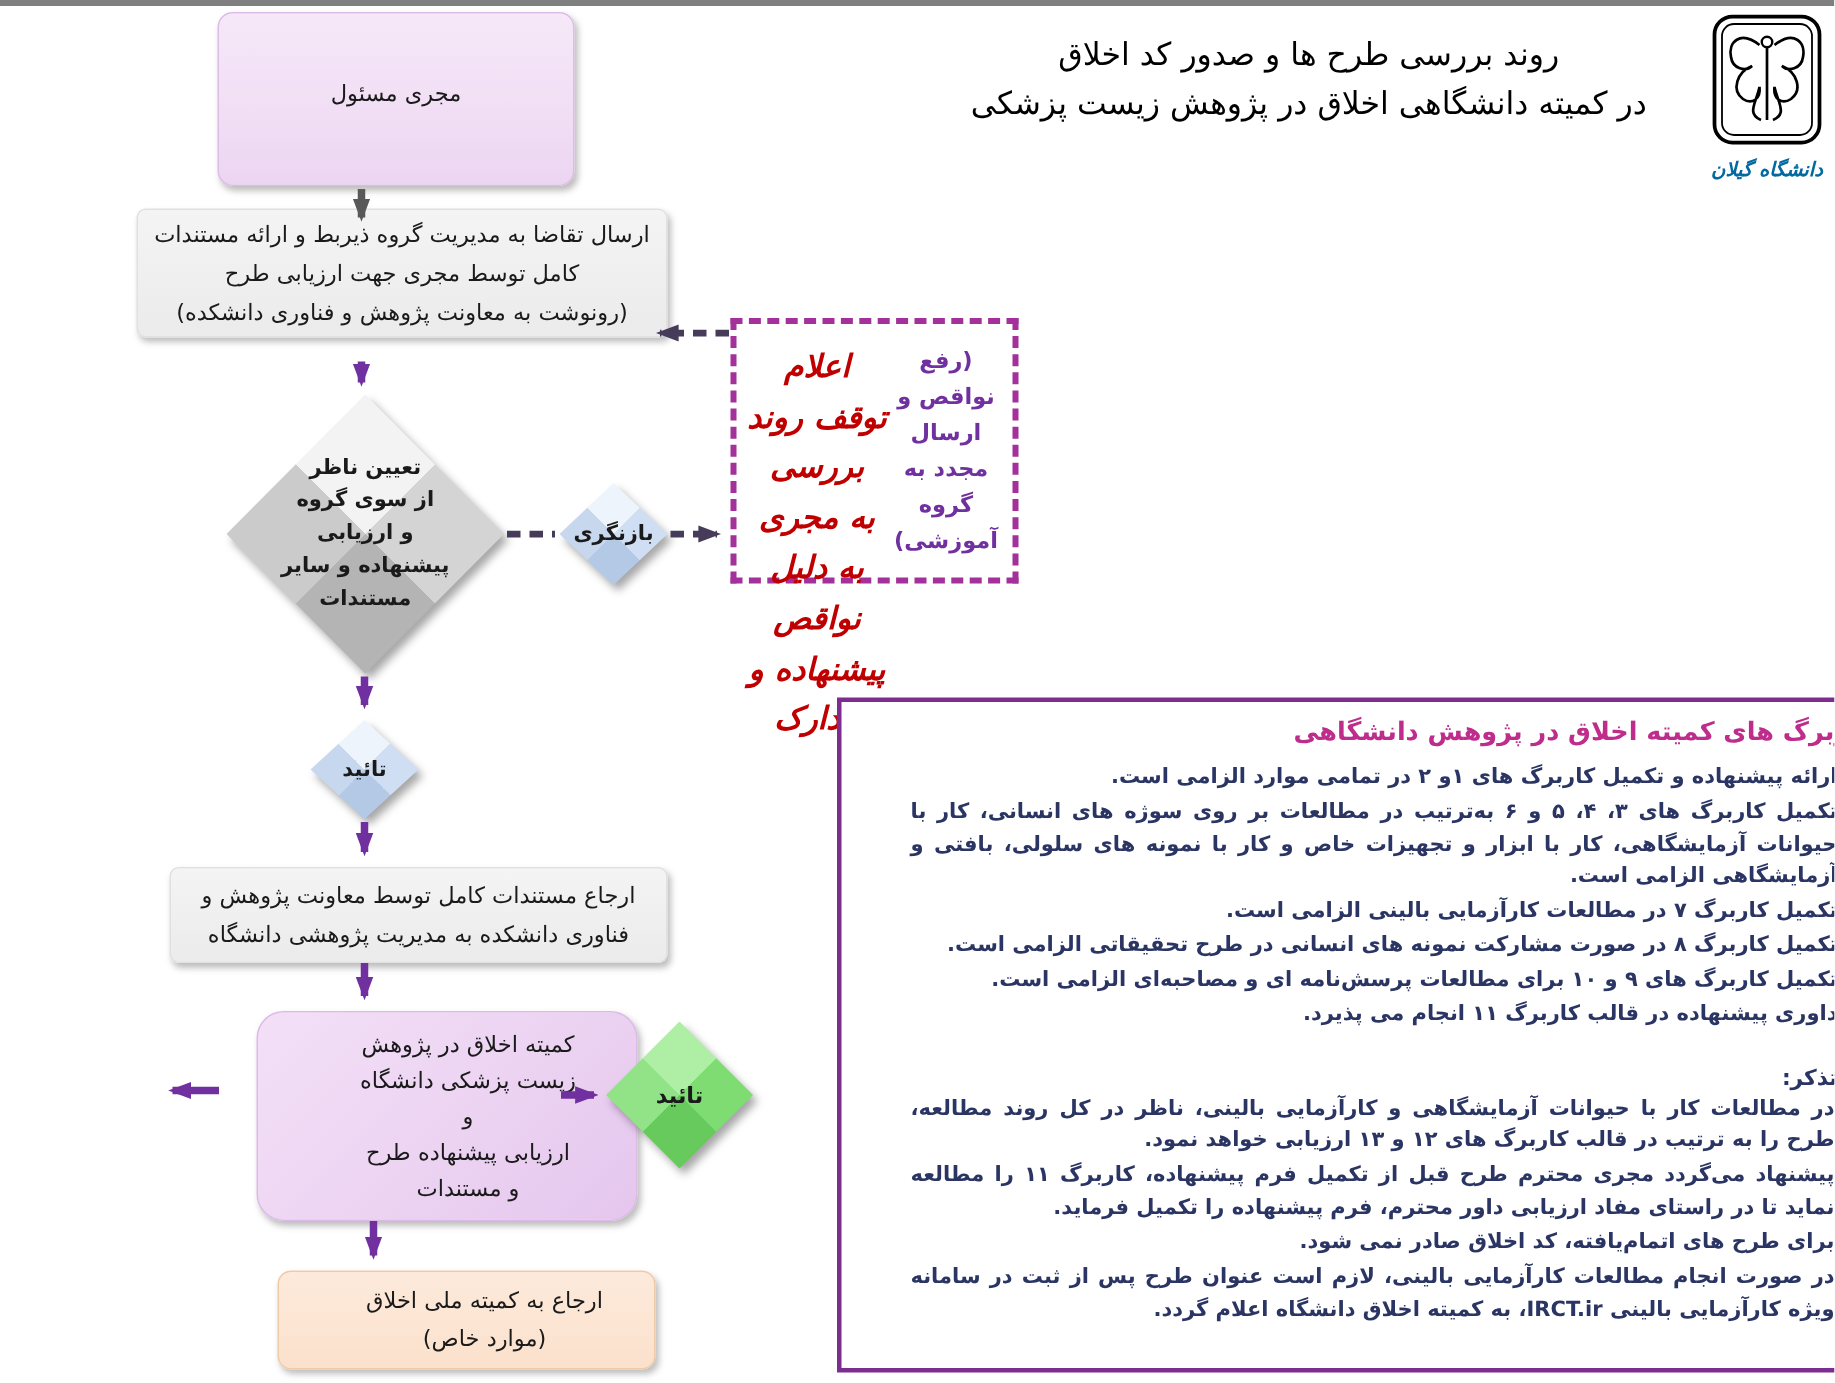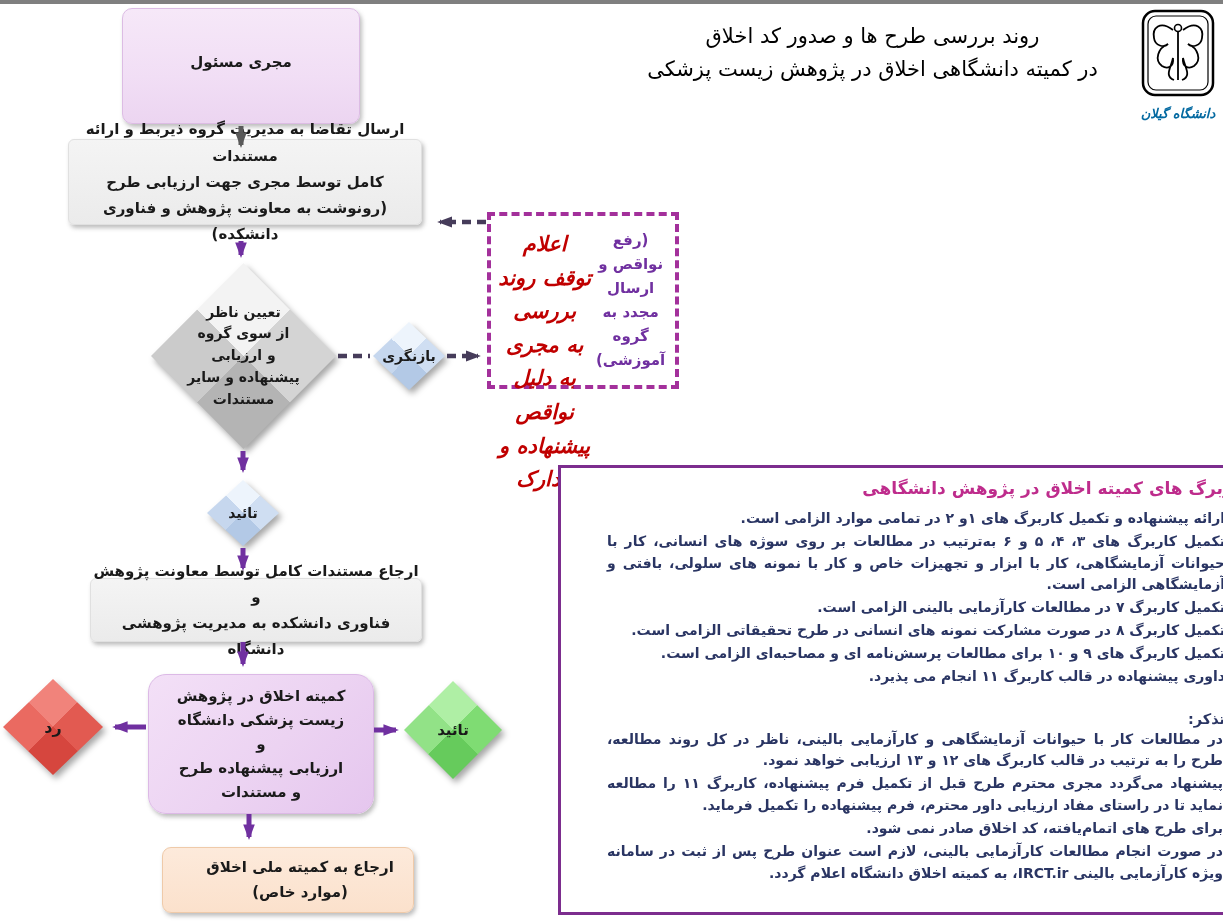--- a/index.html
+++ b/index.html
@@ -6,36 +6,36 @@
   .screen{position:relative;width:1223px;height:922px;background:#fff;overflow:hidden;
           font-family:"DejaVu Sans",sans-serif;direction:ltr;}
   .topbar{position:absolute;left:0;top:0;width:1223px;height:4px;background:#7f7f7f;}
   
   .main-title{position:absolute;left:615px;top:20px;width:515px;text-align:center;
               direction:rtl;font-weight:normal;color:#000;font-size:21px;line-height:1.55;}
   .logo-wrap{position:absolute;left:1136px;top:8px;width:84px;text-align:center;}
   .logo-caption{font-size:13px;font-weight:bold;font-style:italic;color:#0369a1;direction:rtl;margin-top:2px;}
   
   .fbox{position:absolute;display:flex;flex-direction:column;align-items:center;justify-content:center;
-        direction:rtl;text-align:center;font-weight:bold;color:#1a1a1a;
-        box-shadow:2px 3px 4px rgba(110,110,110,.45);}
+        direction:rtl;text-align:center;font-weight:normal;color:#1a1a1a;
+        box-shadow:2px 3px 4px rgba(110,110,110,.45);margin-left:23px;}
   .multiline{white-space:pre-line;}
   .box-pink1{left:122px;top:8px;width:236px;height:114px;border-radius:10px;
              background:linear-gradient(180deg,#f6e8f8 0%,#f1def5 60%,#ecd5f1 100%);
              border:1px solid #dcbce4;font-size:15px;line-height:1.6;}
   .box-pink1 .box-title{margin-bottom:8px;}
   .box-gray1{left:68px;top:139px;width:352px;height:84px;border-radius:6px;
              background:linear-gradient(180deg,#f4f4f4,#ebebeb);border:1px solid #e0e0e0;
              font-size:15px;line-height:1.75;}
   .box-gray2{left:90px;top:578px;width:330px;height:62px;border-radius:6px;
              background:linear-gradient(180deg,#f4f4f4,#ebebeb);border:1px solid #e0e0e0;
              font-size:15px;line-height:1.75;}
   .box-pink2{left:148px;top:674px;width:224px;height:138px;border-radius:18px;
              background:linear-gradient(135deg,#f3e0f7 0%,#ecd3f2 55%,#e5c6ee 100%);
-             border:1px solid #dcb9e6;font-size:15px;line-height:1.6;}
+             border:1px solid #dcb9e6;font-size:15px;line-height:1.6;padding-left:28px;}
   .box-orange{left:162px;top:847px;width:226px;height:64px;border-radius:9px;
               background:linear-gradient(180deg,#fdeadb,#fbe1cc);border:1px solid #efcaa9;
               font-size:15px;line-height:1.7;padding-left:24px;}
   
   .callout{position:absolute;left:487px;top:212px;width:192px;height:177px;box-sizing:border-box;
            border:4px dashed #a3309b;background:#fff;direction:rtl;text-align:center;
            display:flex;flex-direction:row;justify-content:space-between;padding:12px 6px 10px;}
   .callout-fix{color:#7030a0;font-weight:bold;font-size:15px;line-height:1.6;}
   .callout-stop{color:#c00000;font-weight:bold;font-size:21px;line-height:1.6;font-style:italic;}
   
@@ -140,25 +140,20 @@
   </div>
 
   <div class="fbox box-pink2">
     <div class="multiline">کمیته اخلاق در پژوهش
 زیست پزشکی دانشگاه
 و
 ارزیابی پیشنهاده  طرح
 و مستندات</div>
   </div>
 
-  <div class="dwrap dw-reject">
-    <div class="diamond d-red">
-      <div>رد</div>
-    </div>
-  </div>
 
   <div class="dwrap dw-approve2">
     <div class="diamond d-green">
       <div>تائید</div>
     </div>
   </div>
 
   <div class="fbox box-orange">
     <div class="multiline">ارجاع به کمیته ملی اخلاق
 (موارد خاص)</div>

